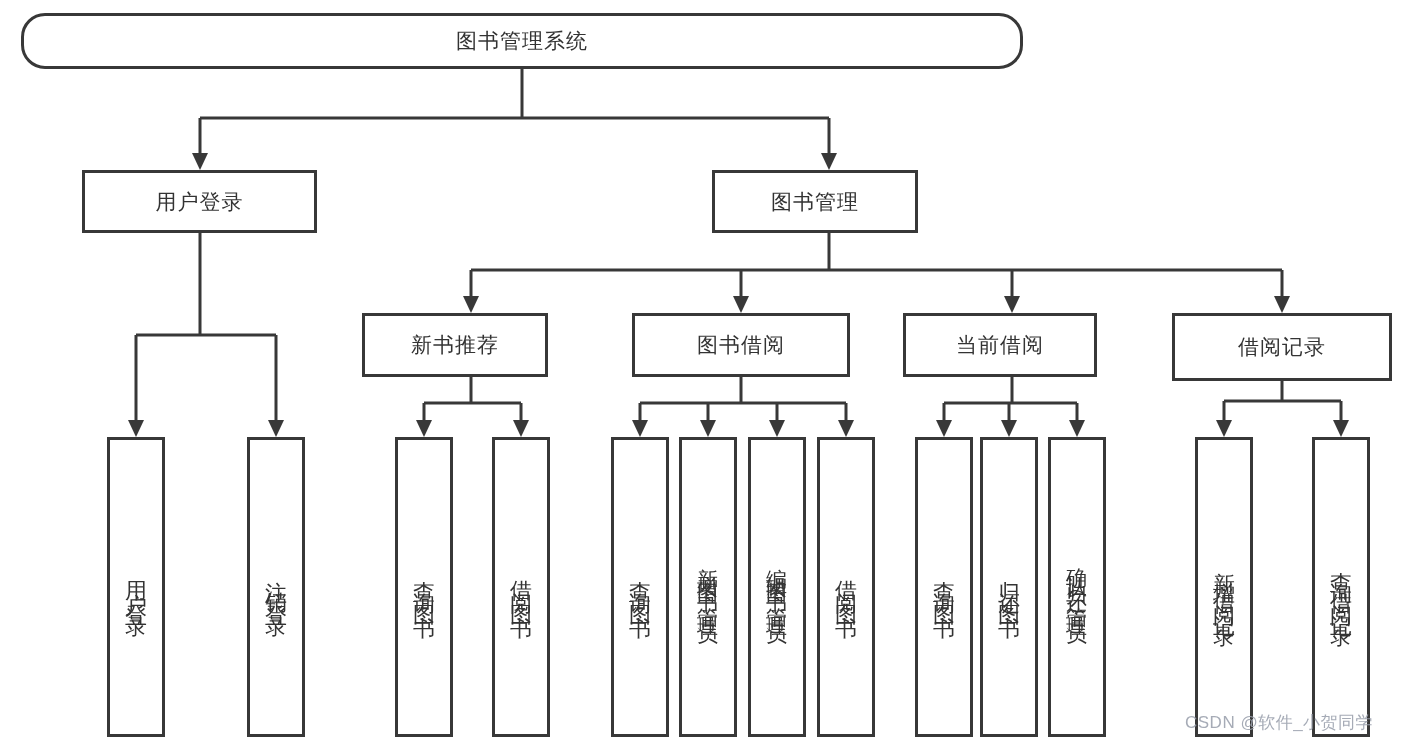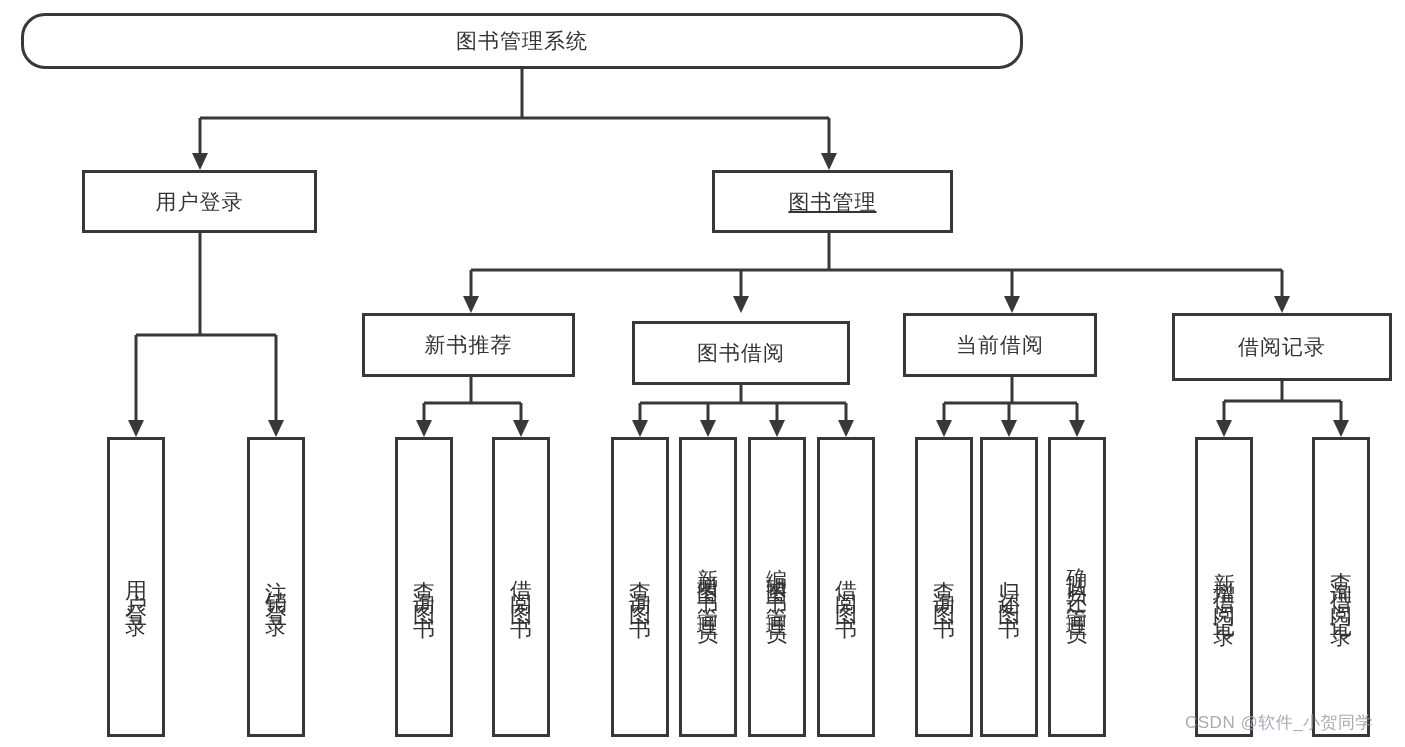--- a/index.html
+++ b/index.html
@@ -20,23 +20,23 @@
     color:var(--text, #333333);
     display:flex; align-items:center; justify-content:center;
     font-size:21px;
     letter-spacing:1px;
     z-index:2;
   }
 
   
   #n-root { left:21px;  top:13px;  width:1002px; height:56px;border-radius:24px; }
   #n-login{ left:82px;  top:170px; width:235px;  height:63px; }
-  #n-mgmt { left:712px; top:170px; width:241px;  height:63px;text-decoration:underline; }
-  #n-rec  { left:362px; top:313px; width:213px;  height:64px; }
-  #n-bor  { left:632px; top:313px; width:218px;  height:64px;margin-top:8px; }
+  #n-mgmt { left:712px; top:170px; width:206px;  height:63px; }
+  #n-rec  { left:362px; top:313px; width:186px;  height:64px; }
+  #n-bor  { left:632px; top:313px; width:218px;  height:64px; }
   #n-cur  { left:903px; top:313px; width:194px;  height:64px; }
   #n-hist { left:1172px;top:313px; width:220px;  height:68px; }
 
   
   .l4 { top:437px; width:58px; height:300px; }
   #n-u1{ left:107px; } #n-u2{ left:247px; }
   #n-n1{ left:395px; } #n-n2{ left:492px; }
   #n-b1{ left:611px; } #n-b2{ left:679px; } #n-b3{ left:748px; } #n-b4{ left:817px; }
   #n-c1{ left:915px; } #n-c2{ left:980px; } #n-c3{ left:1048px; }
   #n-r1{ left:1195px;} #n-r2{ left:1312px;}

